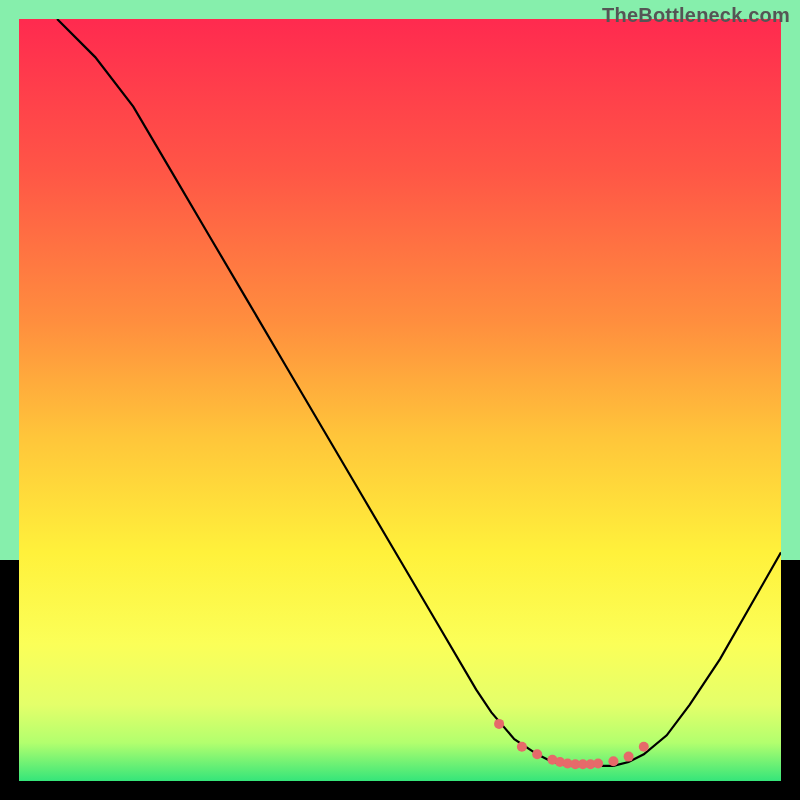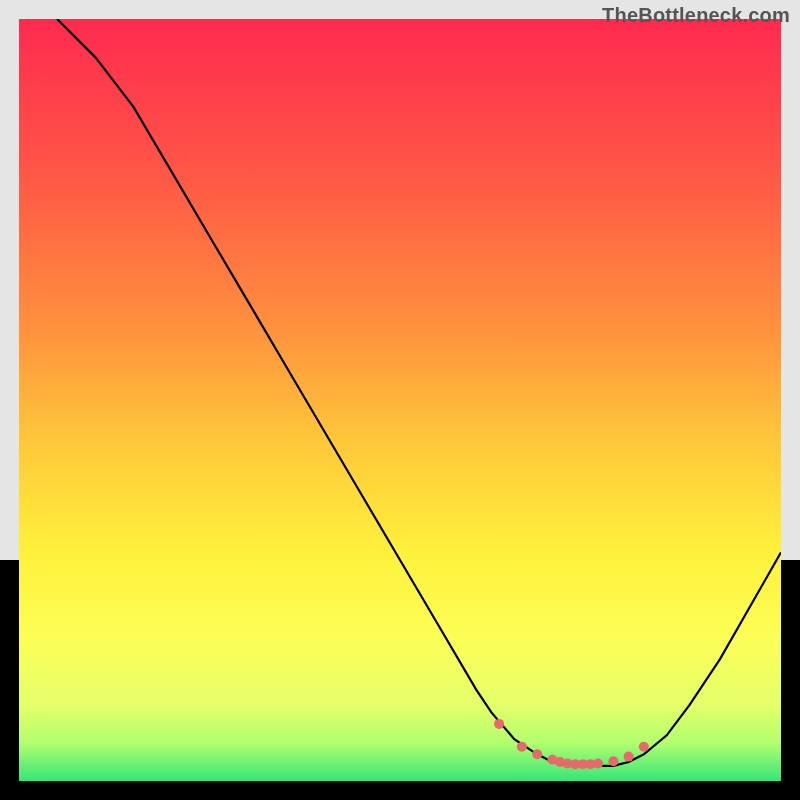--- a/index.html
+++ b/index.html
@@ -7,21 +7,21 @@
     padding: 0;
     width: 800px;
     height: 800px;
     background: #000;
     font-family: Arial, Helvetica, sans-serif;
     overflow: hidden;
   }
   .outer {
     width: 800px;
     height: 560px;
-    background: #e5e5e5;
+    background: #86efac;
     position: relative;
   }
   .watermark {
     position: absolute;
     top: 4px;
     right: 10px;
     color: #555;
     font-size: 20px;
     font-weight: bold;
     z-index: 5;

